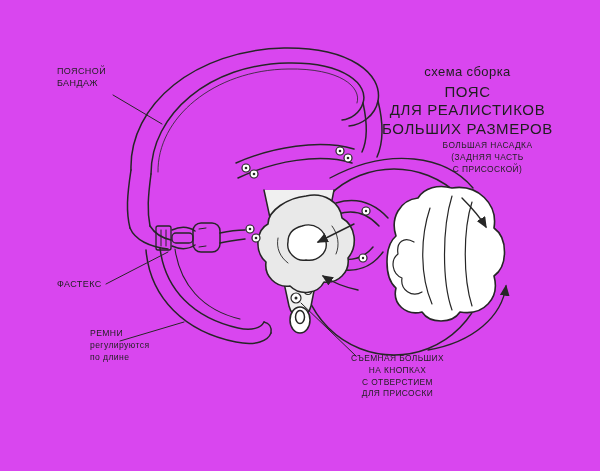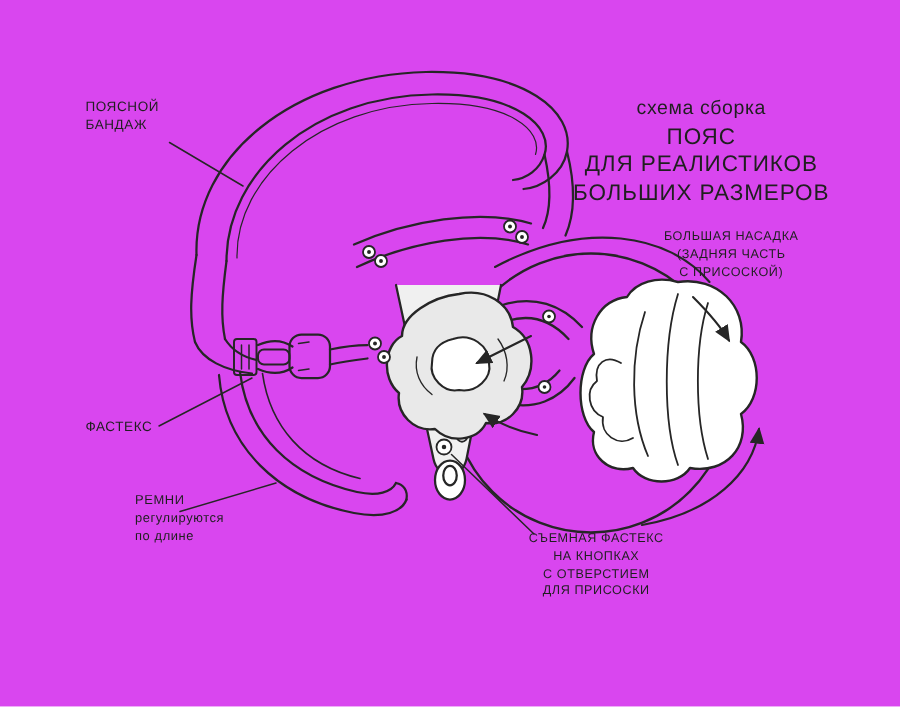--- a/index.html
+++ b/index.html
@@ -27,21 +27,21 @@
   .title-kicker{
     position:absolute;left:385px;top:64px;width:165px;
     text-align:center;font-size:13px;letter-spacing:.4px;color:#1f1f1f;
   }
   .title-main{
     position:absolute;left:370px;top:83px;width:195px;
     text-align:center;font-size:15px;letter-spacing:.6px;
     line-height:1.22;color:#1f1f1f;white-space:pre-line;
   }
   .lbl-big{
-    left:420px;top:152px;width:135px;text-align:center;
+    left:420px;top:140px;width:135px;text-align:center;
     font-size:8.4px;line-height:1.4;
   }
   .lbl-removable{
     left:335px;top:353px;width:125px;text-align:center;
     font-size:8.4px;line-height:1.4;
   }
 </style>
 </head>
 <body>
 
@@ -169,18 +169,18 @@
 
   <div class="lbl lbl-waist">ПОЯСНОЙ
 БАНДАЖ</div>
   <div class="lbl lbl-fastex">ФАСТЕКС</div>
   <div class="lbl lbl-straps">РЕМНИ
 регулируются
 по длине</div>
   <div class="lbl lbl-big">БОЛЬШАЯ НАСАДКА
 (ЗАДНЯЯ ЧАСТЬ
 С ПРИСОСКОЙ)</div>
-  <div class="lbl lbl-removable">СЪЕМНАЯ ФАСТЕКС
+  <div class="lbl lbl-removable">СЪЕМНАЯ БОЛЬШИХ
 НА КНОПКАХ
 С ОТВЕРСТИЕМ
 ДЛЯ ПРИСОСКИ</div>
 
 </div>
 
 </body></html>

